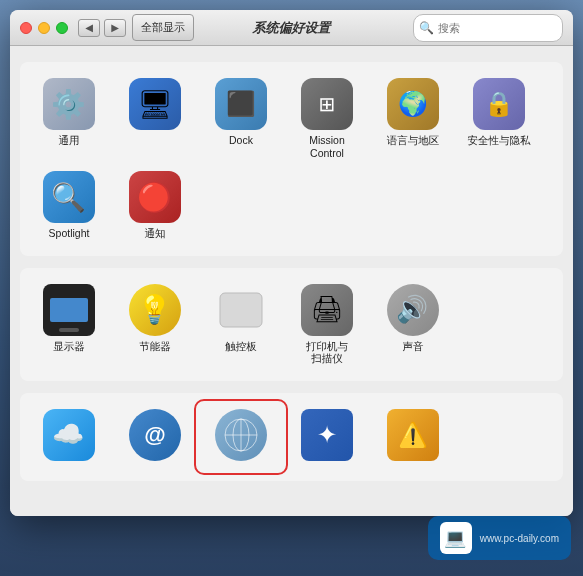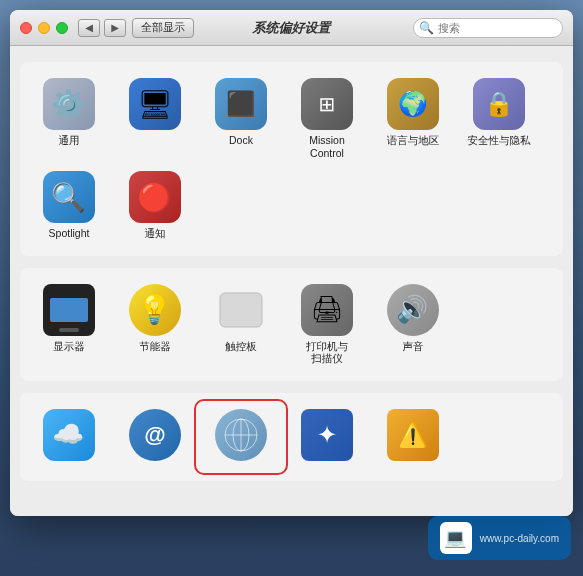--- a/index.html
+++ b/index.html
@@ -69,21 +69,21 @@
       cursor: pointer;
       display: flex;
       align-items: center;
       justify-content: center;
       font-size: 10px;
       color: #555;
     }
 
     .all-display-btn {
       margin-left: 6px;
-      height: 20px;
+      height: 27px;
       padding: 0 8px;
       background: linear-gradient(180deg, #f5f5f5 0%, #d0d0d0 100%);
       border: 1px solid #999;
       border-radius: 4px;
       cursor: pointer;
       font-size: 11px;
       color: #333;
       display: flex;
       align-items: center;
     }
@@ -100,21 +100,21 @@
 
     .search-box {
       position: absolute;
       right: 10px;
       display: flex;
       align-items: center;
     }
 
     .search-input {
       width: 150px;
-      height: 20px;
+      height: 28px;
       border-radius: 10px;
       border: 1px solid #bbb;
       background: #fff;
       padding: 0 8px 0 24px;
       font-size: 11px;
       outline: none;
     }
 
     .search-icon-wrap {
       position: absolute;

